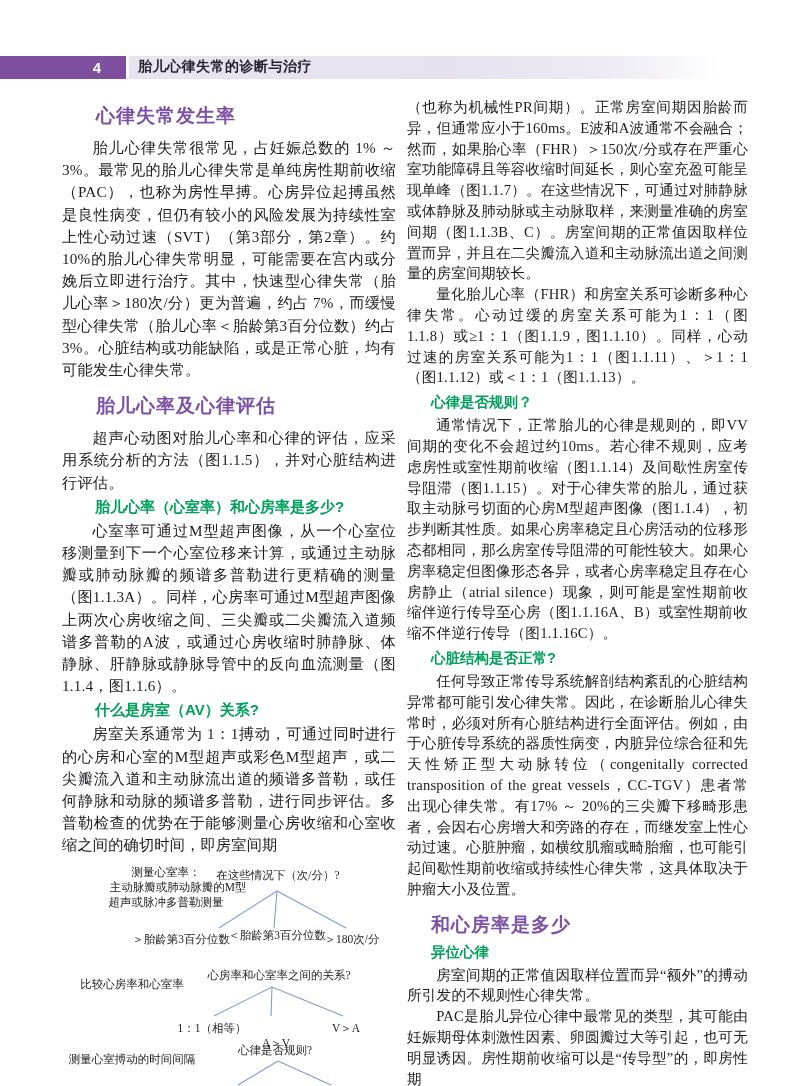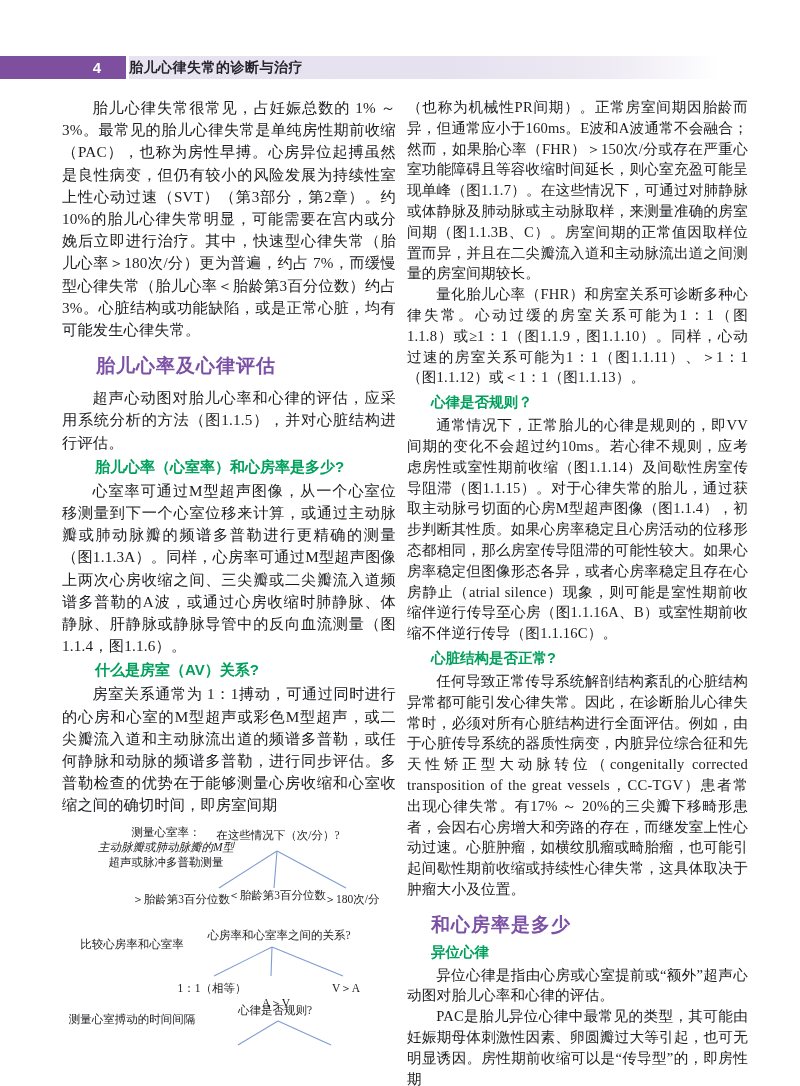--- a/index.html
+++ b/index.html
@@ -16,22 +16,22 @@
   .pagenum-box span{
     display:block;text-align:right;padding-right:25px;line-height:23px;
     font-family:"Liberation Sans","DejaVu Sans",sans-serif;
     font-weight:bold;font-size:15px;color:#ffffff;
   }
   .chapter-strip{
     position:absolute;left:129px;top:56px;width:589px;height:23px;
     background:linear-gradient(to right,#e8e3f1 0%,#e6e1ef 55%,#eeebf4 82%,#faf9fc 96%,#ffffff 100%);
   }
   .chapter-strip span{
-    display:block;line-height:23px;
-    font-family:Liberation Serif, serif;
+    display:block;padding-left:9px;line-height:23px;
+    font-family:Liberation Mono, monospace;
     font-weight:bold;font-size:14px;color:#25222a;letter-spacing:.5px;
   }
   
   .col{position:absolute;top:97px;}
   .col-left{left:62px;width:334px;}
   .col-right{left:407px;width:341px;}
   p.b{
     margin:0;text-align:justify;text-indent:2em;
     font-size:15.2px;line-height:22.2px;letter-spacing:.2px;
   }
@@ -66,20 +66,21 @@
 
   <div class="pagenum-box">
     <span>4</span>
   </div>
   <div class="chapter-strip">
     <span>胎儿心律失常的诊断与治疗</span>
   </div>
 
   <div class="col col-left">
 
+    <h2 class="hp">心律失常发生率</h2>
     <p class="b">胎儿心律失常很常见，占妊娠总数的 1% ～ 3%。最常见的胎儿心律失常是单纯房性期前收缩（PAC），也称为房性早搏。心房异位起搏虽然是良性病变，但仍有较小的风险发展为持续性室上性心动过速（SVT）（第3部分，第2章）。约10%的胎儿心律失常明显，可能需要在宫内或分娩后立即进行治疗。其中，快速型心律失常（胎儿心率＞180次/分）更为普遍，约占 7%，而缓慢型心律失常（胎儿心率＜胎龄第3百分位数）约占 3%。心脏结构或功能缺陷，或是正常心脏，均有可能发生心律失常。</p>
 
     <h2 class="hp gap">胎儿心率及心律评估</h2>
     <p class="b">超声心动图对胎儿心率和心律的评估，应采用系统分析的方法（图1.1.5），并对心脏结构进行评估。</p>
 
     <h3 class="hg">胎儿心率（心室率）和心房率是多少?</h3>
     <p class="b">心室率可通过M型超声图像，从一个心室位移测量到下一个心室位移来计算，或通过主动脉瓣或肺动脉瓣的频谱多普勒进行更精确的测量（图1.1.3A）。同样，心房率可通过M型超声图像上两次心房收缩之间、三尖瓣或二尖瓣流入道频谱多普勒的A波，或通过心房收缩时肺静脉、体静脉、肝静脉或静脉导管中的反向血流测量（图1.1.4，图1.1.6）。</p>
 
     <h3 class="hg">什么是房室（AV）关系?</h3>
     <p class="b">房室关系通常为 1：1搏动，可通过同时进行的心房和心室的M型超声或彩色M型超声，或二尖瓣流入道和主动脉流出道的频谱多普勒，或任何静脉和动脉的频谱多普勒，进行同步评估。多普勒检查的优势在于能够测量心房收缩和心室收缩之间的确切时间，即房室间期</p>
@@ -92,21 +93,21 @@
           <line x1="215" y1="26" x2="284" y2="63"></line>
           <line x1="210" y1="122" x2="152" y2="151"></line>
           <line x1="210" y1="122" x2="209" y2="151"></line>
           <line x1="210" y1="122" x2="281" y2="151"></line>
           <line x1="216" y1="196" x2="176" y2="220"></line>
           <line x1="216" y1="196" x2="269" y2="220"></line>
         </g>
       </svg>
 
       <span class="ft" style="left:104px;top:0;">测量心室率：</span>
-      <span class="ft" style="left:104px;top:15px;font-style:italic;">主动脉瓣或肺动脉瓣的M型</span>
+      <span class="ft" style="left:116px;top:15px;">主动脉瓣或肺动脉瓣的M型</span>
       <span class="ft" style="left:104px;top:30px;">超声或脉冲多普勒测量</span>
       <span class="ft" style="left:216px;top:3px;">在这些情况下（次/分）?</span>
       <span class="ft" style="left:119px;top:67px;">＞胎龄第3百分位数</span>
       <span class="ft" style="left:215px;top:63px;">＜胎龄第3百分位数</span>
       <span class="ft" style="left:290px;top:67px;">＞180次/分</span>
 
       <span class="ft" style="left:217px;top:103px;">心房率和心室率之间的关系?</span>
       <span class="ft" style="left:70px;top:112px;">比较心房率和心室率</span>
       <span class="ft" style="left:150px;top:156px;">1：1（相等）</span>
       <span class="ft" style="left:214px;top:156px;margin-top:15px;">A＞V</span>
@@ -125,18 +126,18 @@
 
     <h3 class="hg">心律是否规则？</h3>
     <p class="b">通常情况下，正常胎儿的心律是规则的，即VV间期的变化不会超过约10ms。若心律不规则，应考虑房性或室性期前收缩（图1.1.14）及间歇性房室传导阻滞（图1.1.15）。对于心律失常的胎儿，通过获取主动脉弓切面的心房M型超声图像（图1.1.4），初步判断其性质。如果心房率稳定且心房活动的位移形态都相同，那么房室传导阻滞的可能性较大。如果心房率稳定但图像形态各异，或者心房率稳定且存在心房静止（atrial silence）现象，则可能是室性期前收缩伴逆行传导至心房（图1.1.16A、B）或室性期前收缩不伴逆行传导（图1.1.16C）。</p>
 
     <h3 class="hg">心脏结构是否正常?</h3>
     <p class="b">任何导致正常传导系统解剖结构紊乱的心脏结构异常都可能引发心律失常。因此，在诊断胎儿心律失常时，必须对所有心脏结构进行全面评估。例如，由于心脏传导系统的器质性病变，内脏异位综合征和先天性矫正型大动脉转位（congenitally corrected transposition of the great vessels，CC-TGV）患者常出现心律失常。有17% ～ 20%的三尖瓣下移畸形患者，会因右心房增大和旁路的存在，而继发室上性心动过速。心脏肿瘤，如横纹肌瘤或畸胎瘤，也可能引起间歇性期前收缩或持续性心律失常，这具体取决于肿瘤大小及位置。</p>
 
     <h2 class="hp">和心房率是多少</h2>
 
     <h3 class="hg">异位心律</h3>
-    <p class="b">异位心律是指由心房或心室提前或“额外”超声心动图对胎儿心率和心律的评估。</p>
+    <p class="b">房室间期的正常值因取样位置而异“额外”的搏动所引发的不规则性心律失常。</p>
 
     <p class="b">PAC是胎儿异位心律中最常见的类型，其可能由妊娠期母体刺激性因素、卵圆瓣过大等引起，也可无明显诱因。房性期前收缩可以是“传导型”的，即房性期</p>
   </div>
 
 </div>
 
 </body></html>

